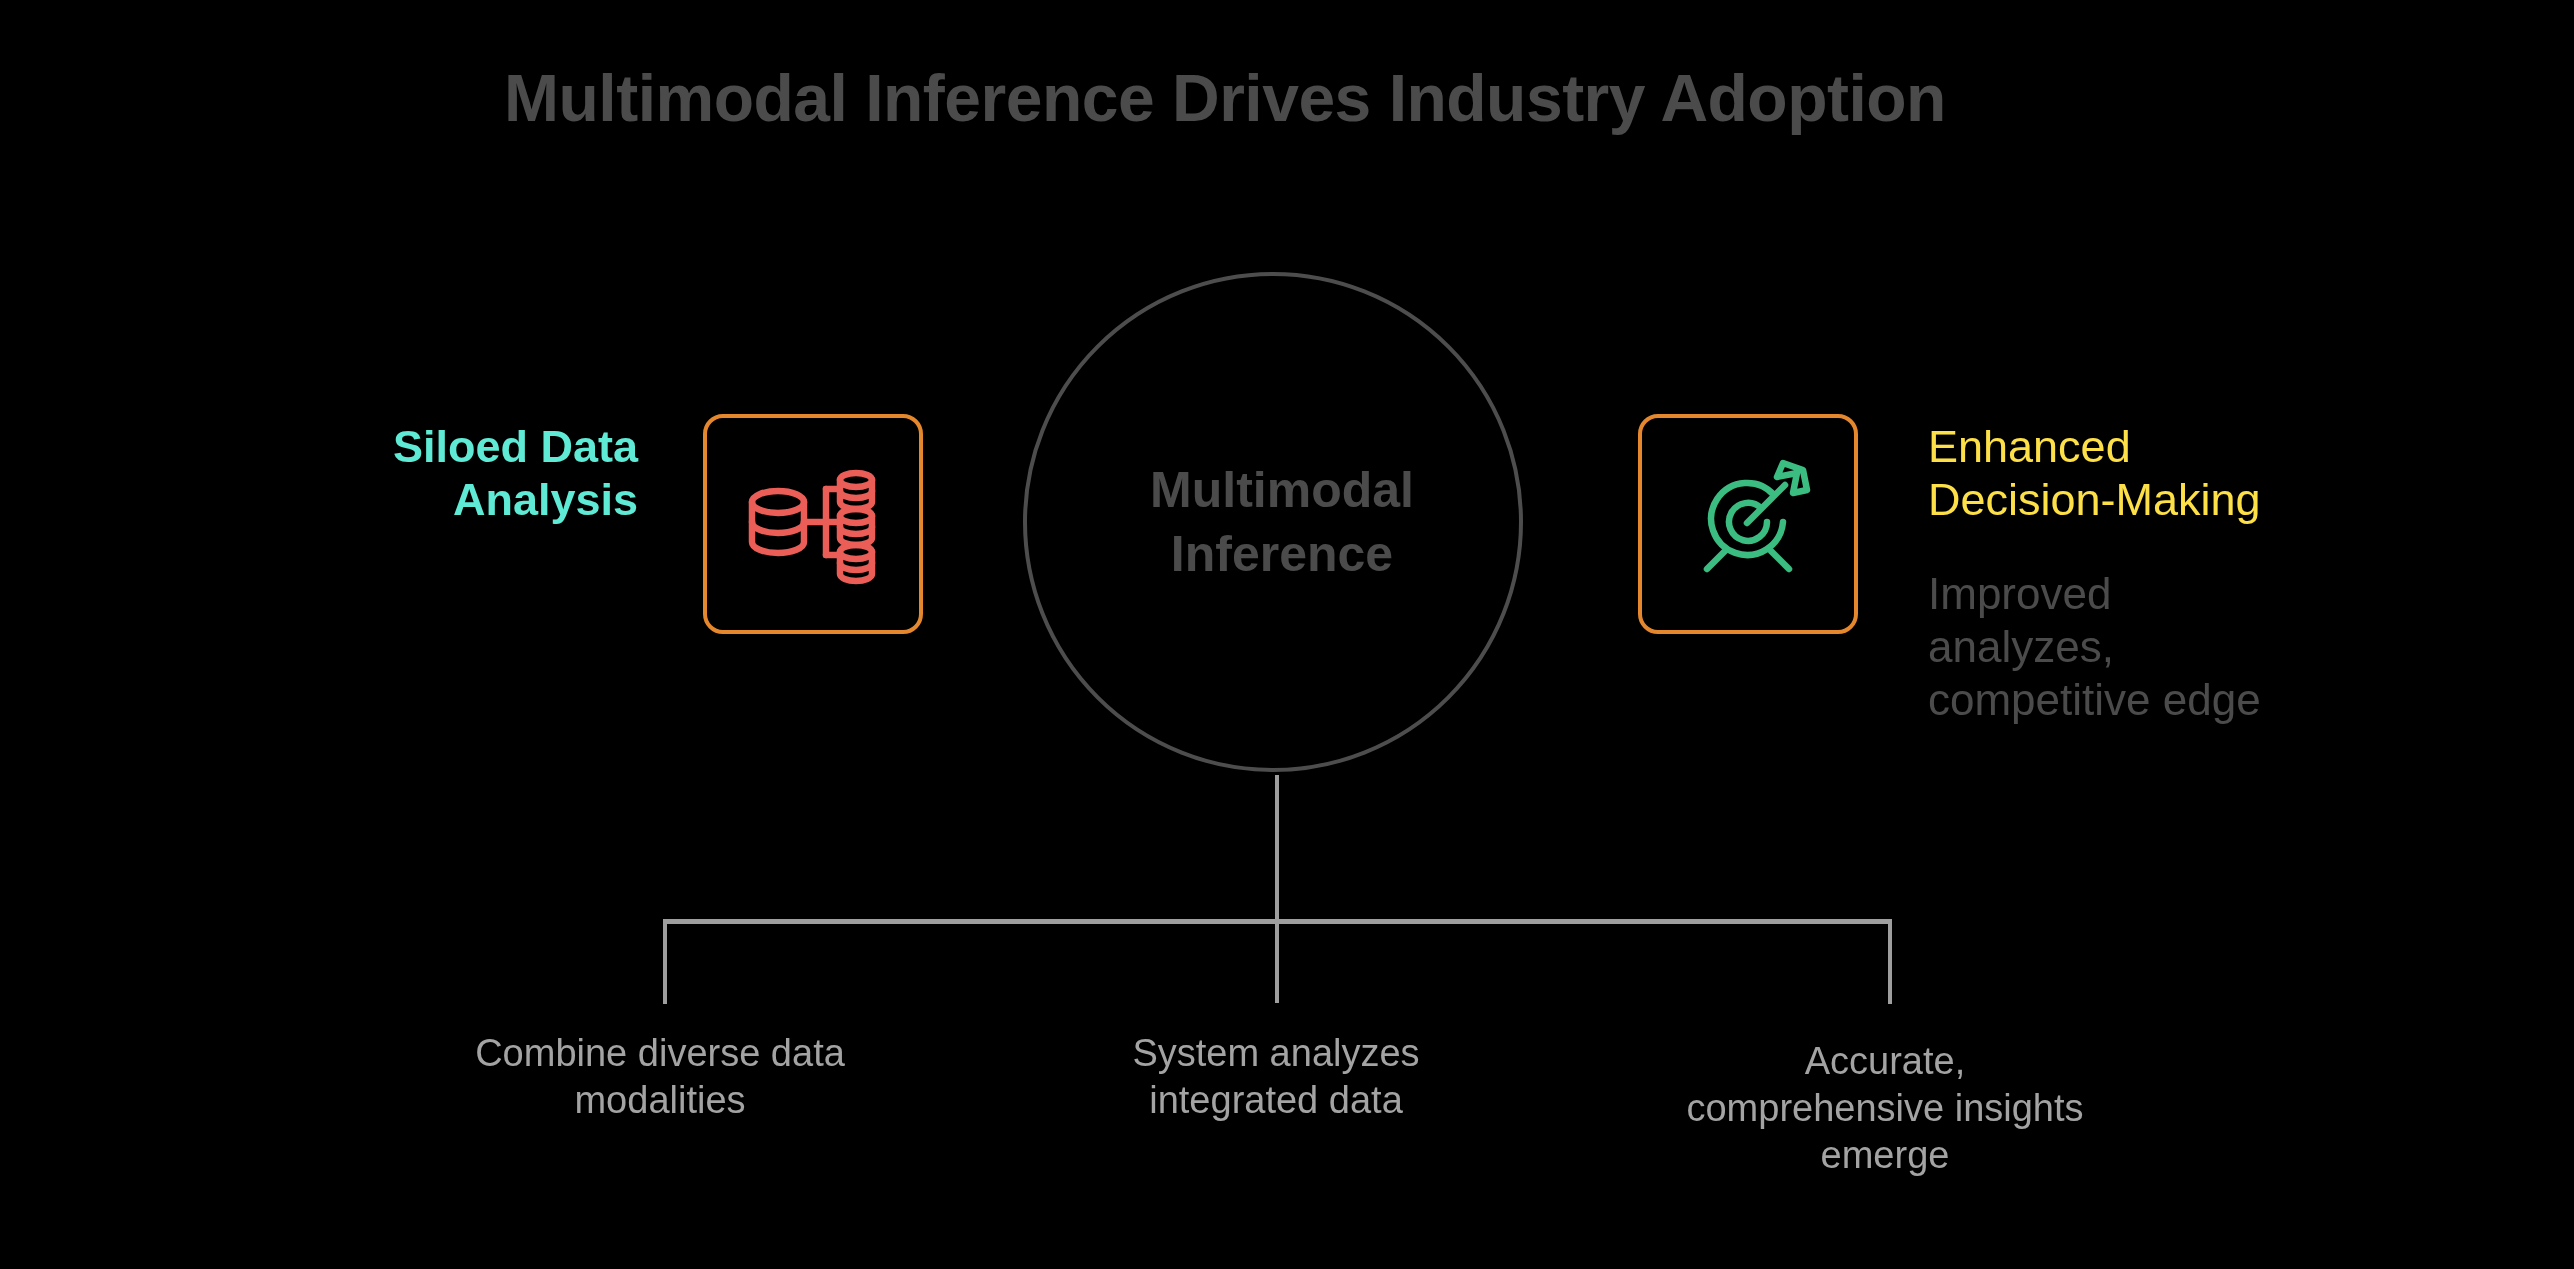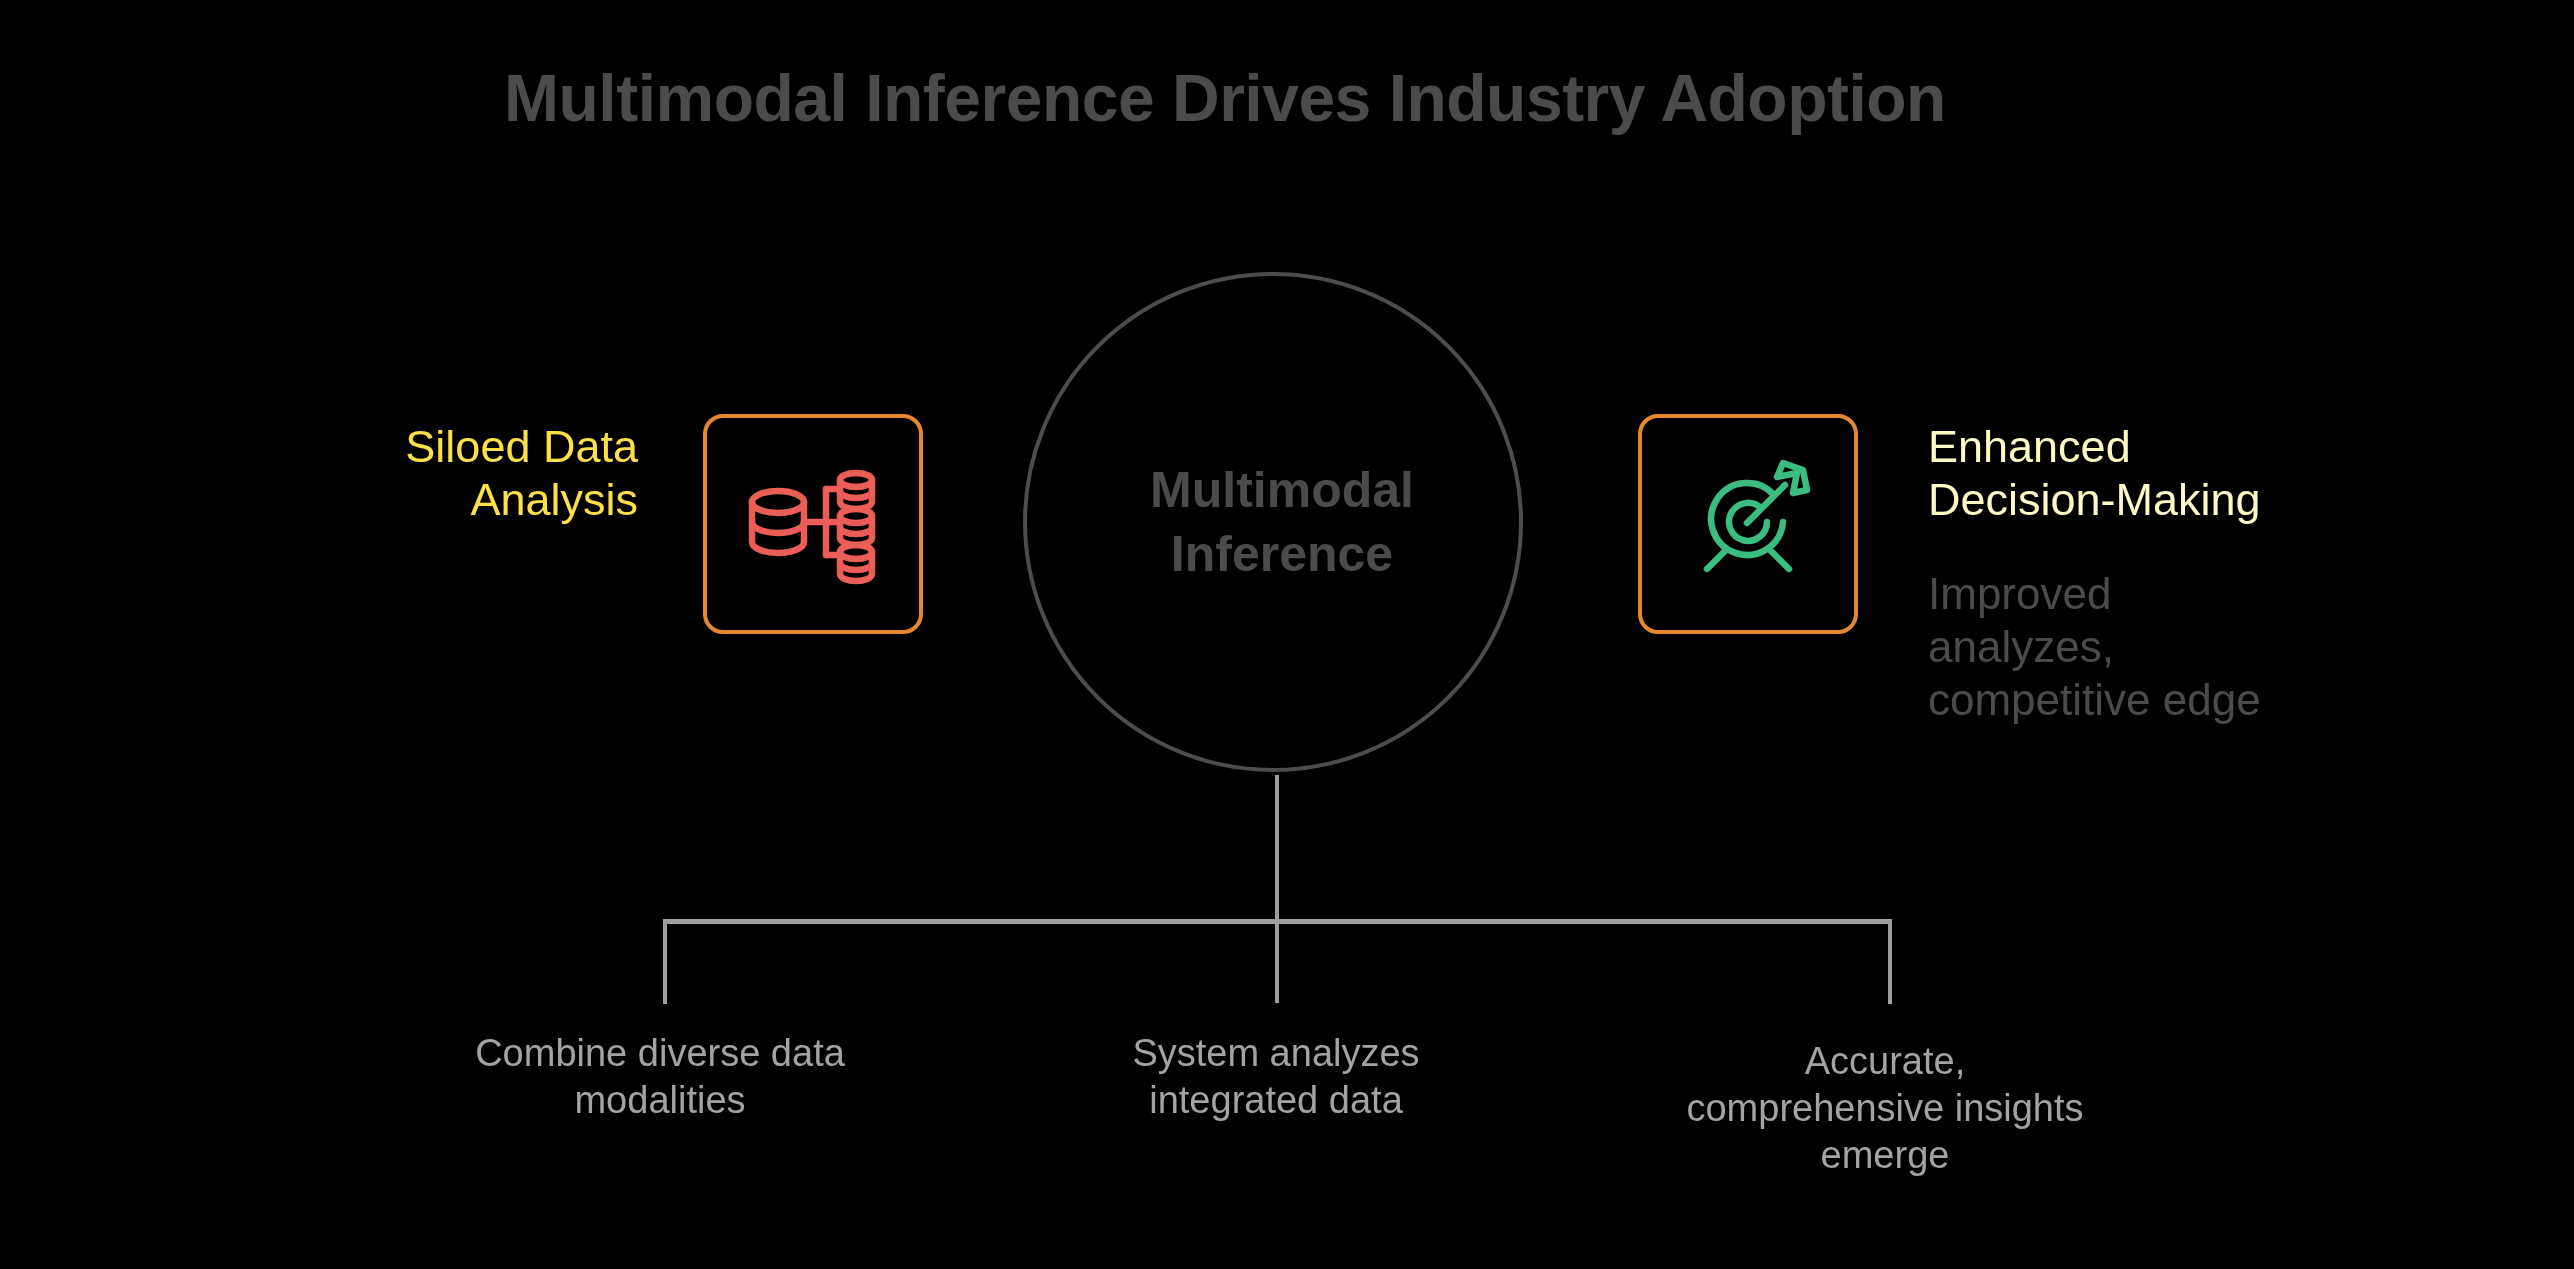--- a/index.html
+++ b/index.html
@@ -77,22 +77,22 @@
   }
   #side-block-left  { left: 168px;  text-align: right; }
   #side-block-right { left: 1928px; text-align: left; }
 
   .side-heading {
     font-size: 45px;
     line-height: 1.18;
     white-space: pre-line;
     margin: 0;
   }
-  #side-heading-left  { color: #fde047; }
-  #side-heading-right { color: #fef9c3; }
+  #side-heading-left  { color: #5eead4; font-weight: bold; }
+  #side-heading-right { color: #fde047; }
 
   .side-detail {
     font-size: 44px;
     line-height: 1.2;
     color: #4b4b4b;
     white-space: pre-line;
     margin: 0;
     margin-top: 42px;
   }
 

